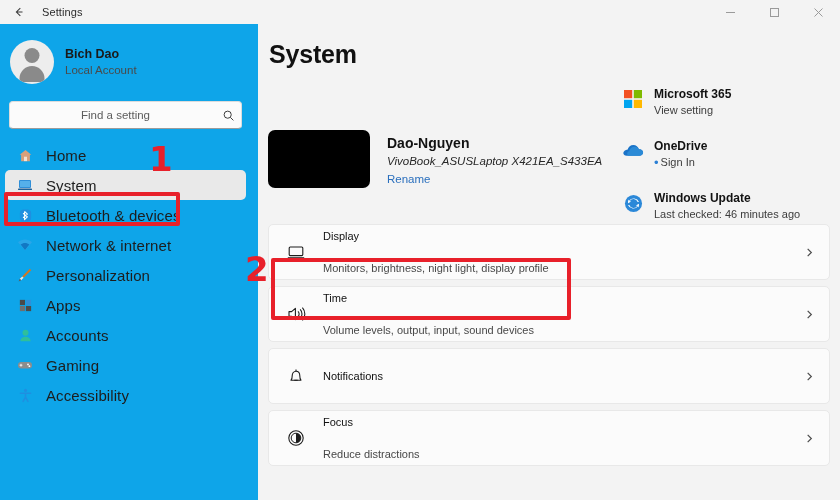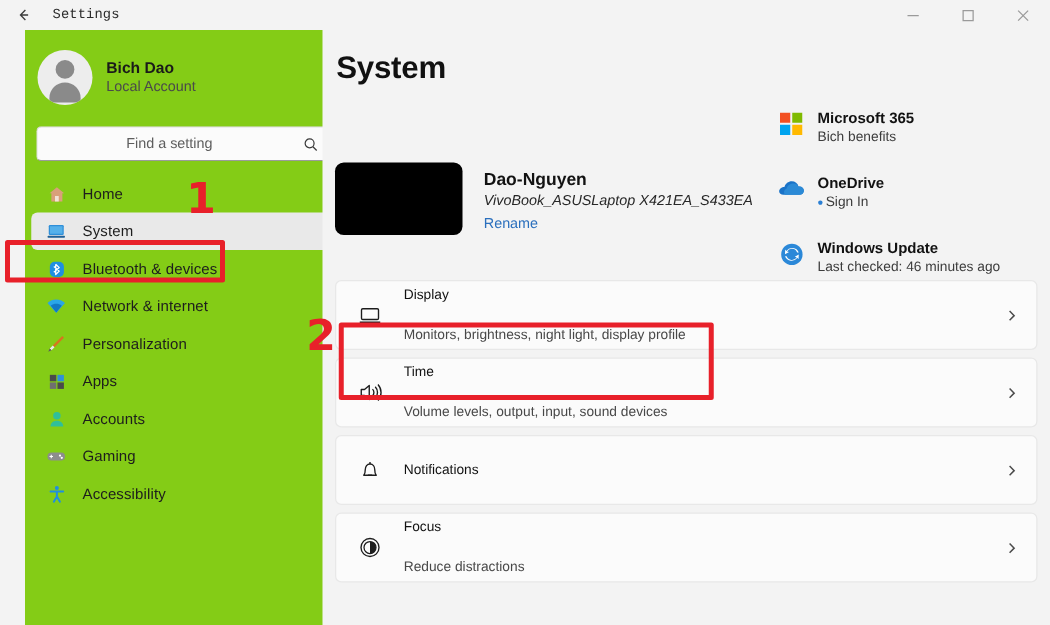--- a/index.html
+++ b/index.html
@@ -18,37 +18,36 @@
     background: #f3f3f3;
     display: flex; align-items: center;
   }
   .back-btn {
     width: 30px; height: 22px; margin-left: 4px;
     display: flex; align-items: center; justify-content: center;
     color: #3b3b3b;
   }
   .back-btn svg { display: block; }
   .titlebar-title {
-    font-size: 11px; color: #2b2b2b; margin-left: 8px; letter-spacing: .1px; font-family: Liberation Mono, monospace;
+    font-size: 11px; color: #2b2b2b; margin-left: 8px; letter-spacing: .1px;
   }
   .winctrls {
     position: absolute; right: 0; top: 0; height: 24px;
     display: flex; align-items: center;
   }
   .winbtn {
     width: 44px; height: 24px;
     display: flex; align-items: center; justify-content: center;
     color: #9a9a9a;
   }
 
   
   .sidebar {
     position: absolute; left: 0; top: 24px; width: 258px; height: 476px;
-    background: #84cc16;
-    margin-left: 20px;
+    background: #0ea5e9;
   }
   .profile {
     display: flex; align-items: center;
     margin: 16px 0 0 10px;
   }
   .avatar {
     width: 44px; height: 44px; border-radius: 50%;
     background: #ededed;
     position: relative; overflow: hidden; flex: 0 0 auto;
   }
@@ -87,21 +86,21 @@
     border-radius: 5px;
     display: flex; align-items: center;
     padding-left: 9px;
   }
   .navitem.selected { background: #e9e9e9; }
   .navitem .nicon {
     width: 22px; height: 20px; flex: 0 0 auto;
     display: flex; align-items: center; justify-content: center;
   }
   .navitem .nlabel {
-    margin-left: 10px; font-size: 12px; color: #1d1d1d; letter-spacing: .1px;
+    margin-left: 10px; font-size: 15px; color: #1d1d1d; letter-spacing: .1px;
   }
 
   
   .main {
     position: absolute; left: 258px; top: 24px; width: 582px; height: 476px;
     background: #f3f3f3;
   }
   .page-title {
     position: absolute; left: 11px; top: 16px;
     font-size: 25px; font-weight: bold; color: #111; letter-spacing: -.2px;
@@ -337,21 +336,21 @@
         <span class="ic">
           <svg width="18" height="18" viewBox="0 0 18 18">
               <rect x="0" y="0" width="8.2" height="8.2" fill="#f25022"></rect>
               <rect x="9.8" y="0" width="8.2" height="8.2" fill="#7fba00"></rect>
               <rect x="0" y="9.8" width="8.2" height="8.2" fill="#00a4ef"></rect>
               <rect x="9.8" y="9.8" width="8.2" height="8.2" fill="#ffb900"></rect>
             </svg>
         </span>
         <div class="it">
           <div class="ititle">Microsoft 365</div>
-          <div class="isub">Bich benefits</div>
+          <div class="isub">View setting</div>
         </div>
       </div>
 
       <div class="infocard">
         <span class="ic">
           <svg width="22" height="16" viewBox="0 0 22 16">
               <path d="M6.4 13.8h11.1c2 0 3.6-1.5 3.6-3.3s-1.6-3.3-3.6-3.3c-.2 0-.4 0-.6.1C16.2 4.6 14 3 11.4 3 8.6 3 6.3 4.9 5.7 7.4 3.2 7.6 1.3 9.4 1.3 11c0 1.6 1.5 2.8 3.3 2.8z" fill="#1a73c8"></path>
               <path d="M6.4 13.8h11.1c2 0 3.6-1.5 3.6-3.3s-1.6-3.3-3.6-3.3c-.2 0-.4 0-.6.1-.6-1.3-2-2.3-3.7-2.5-2.9-.3-5.4 1.6-6 4.2-1.3.5-2 1.6-2 2.7 0 1.2.9 2.1 1.2 2.1z" fill="#2b8ad6"></path>
             </svg>
         </span>

